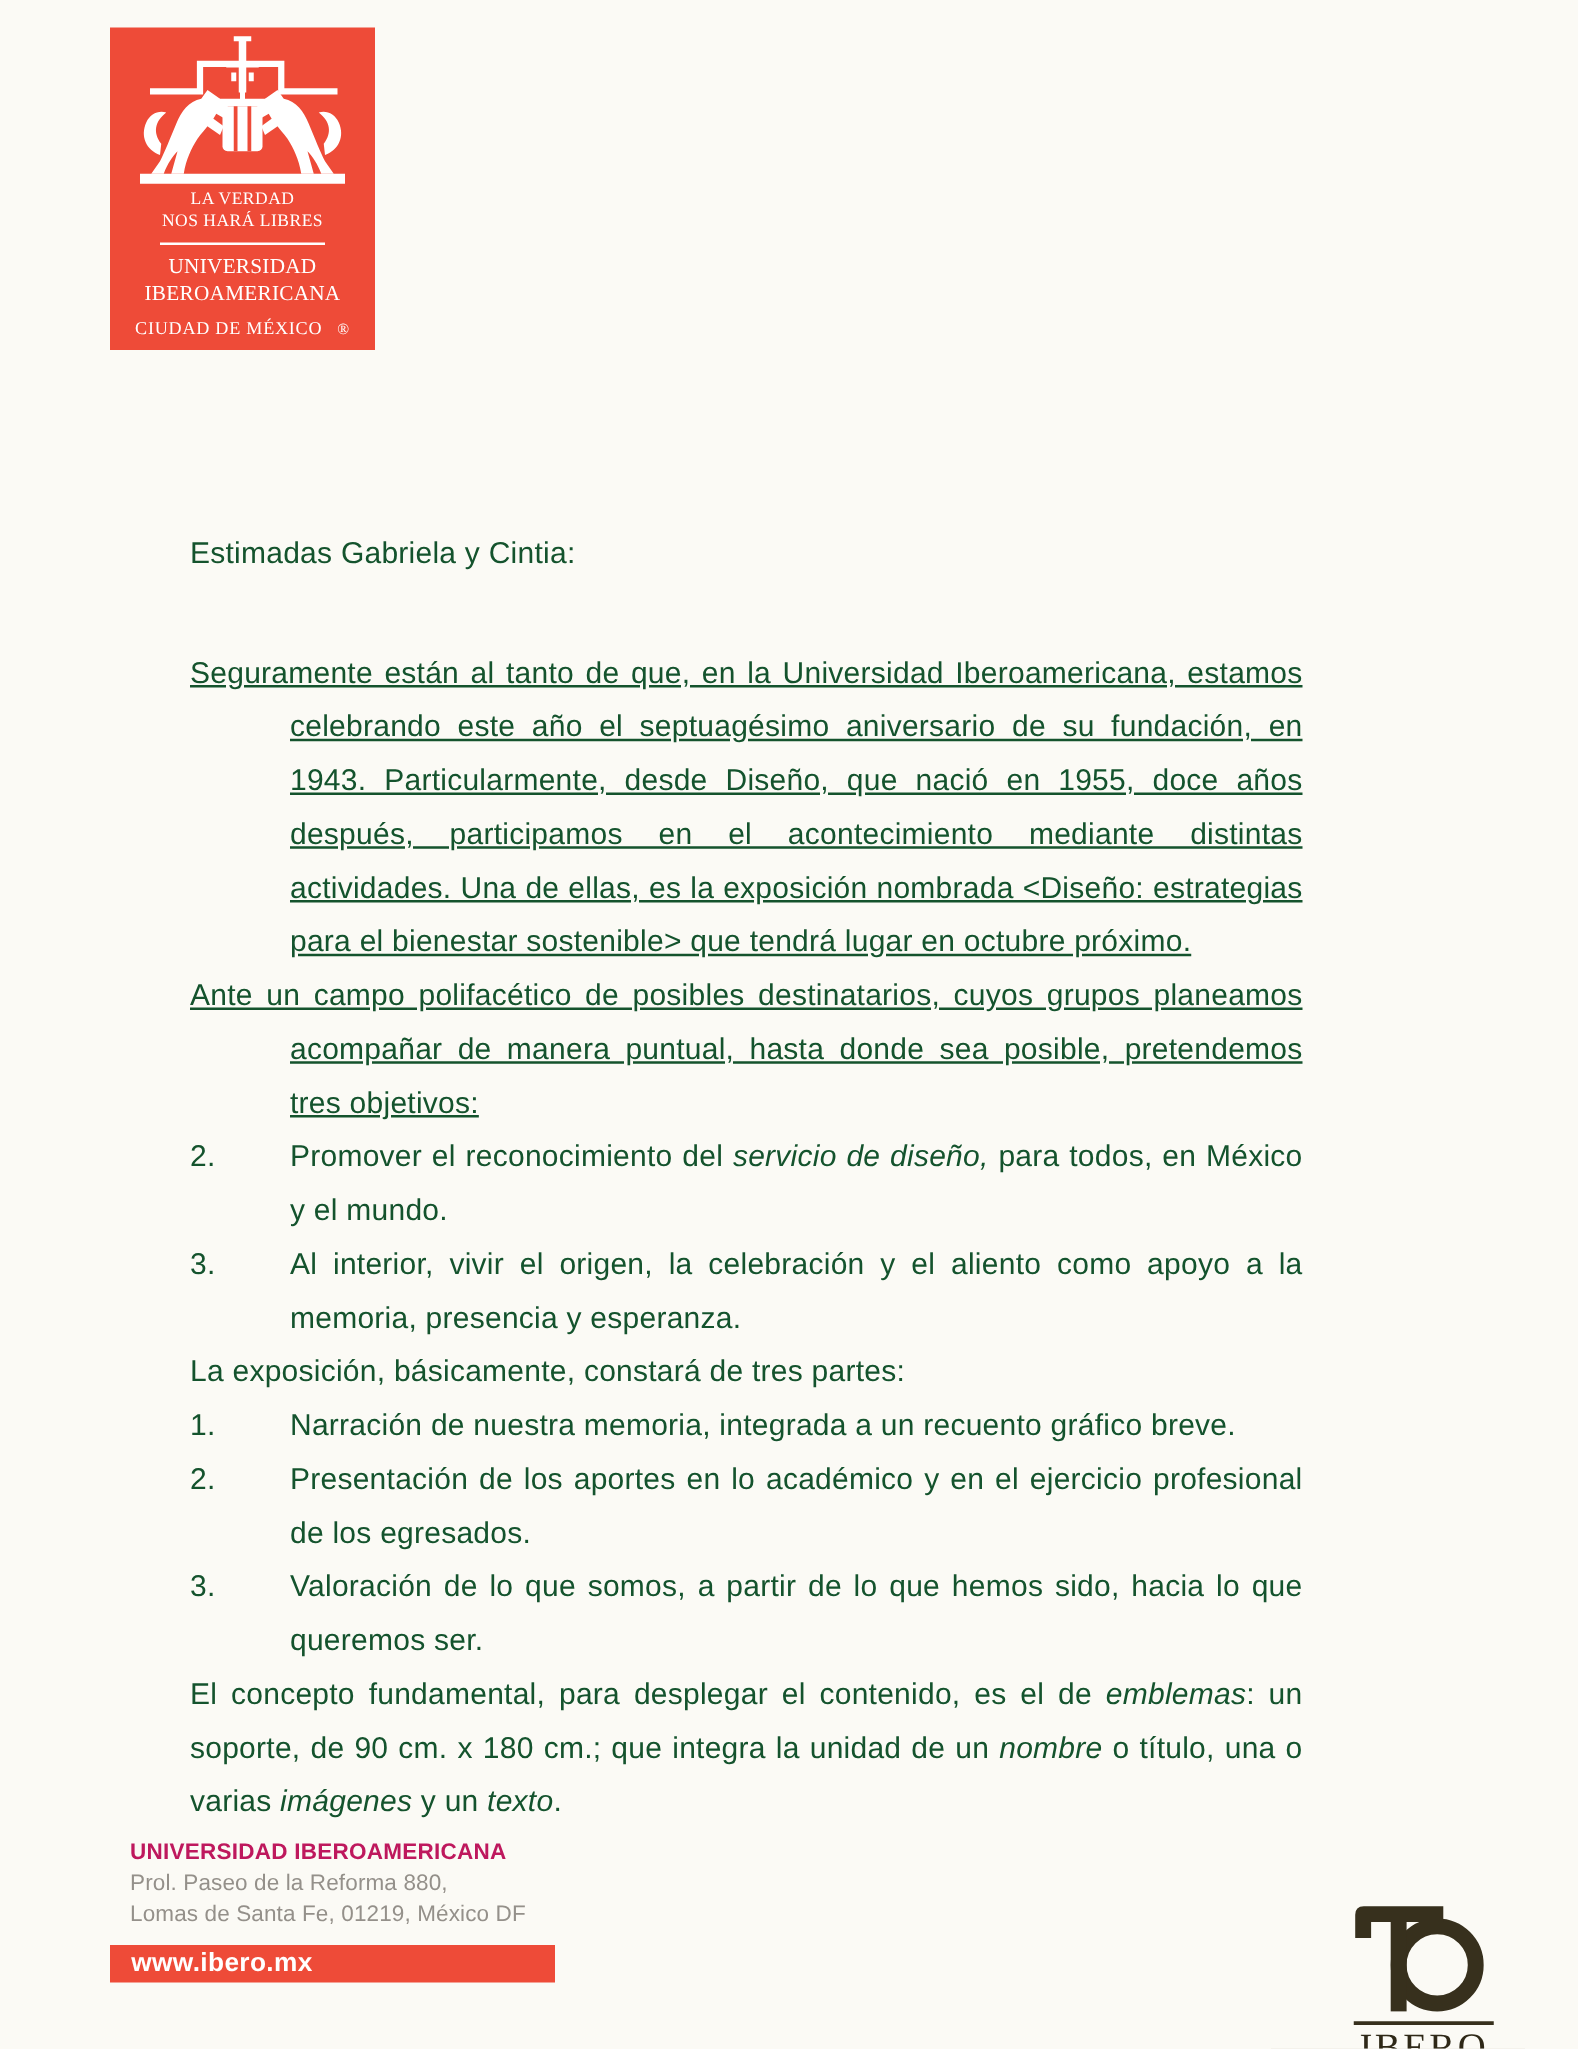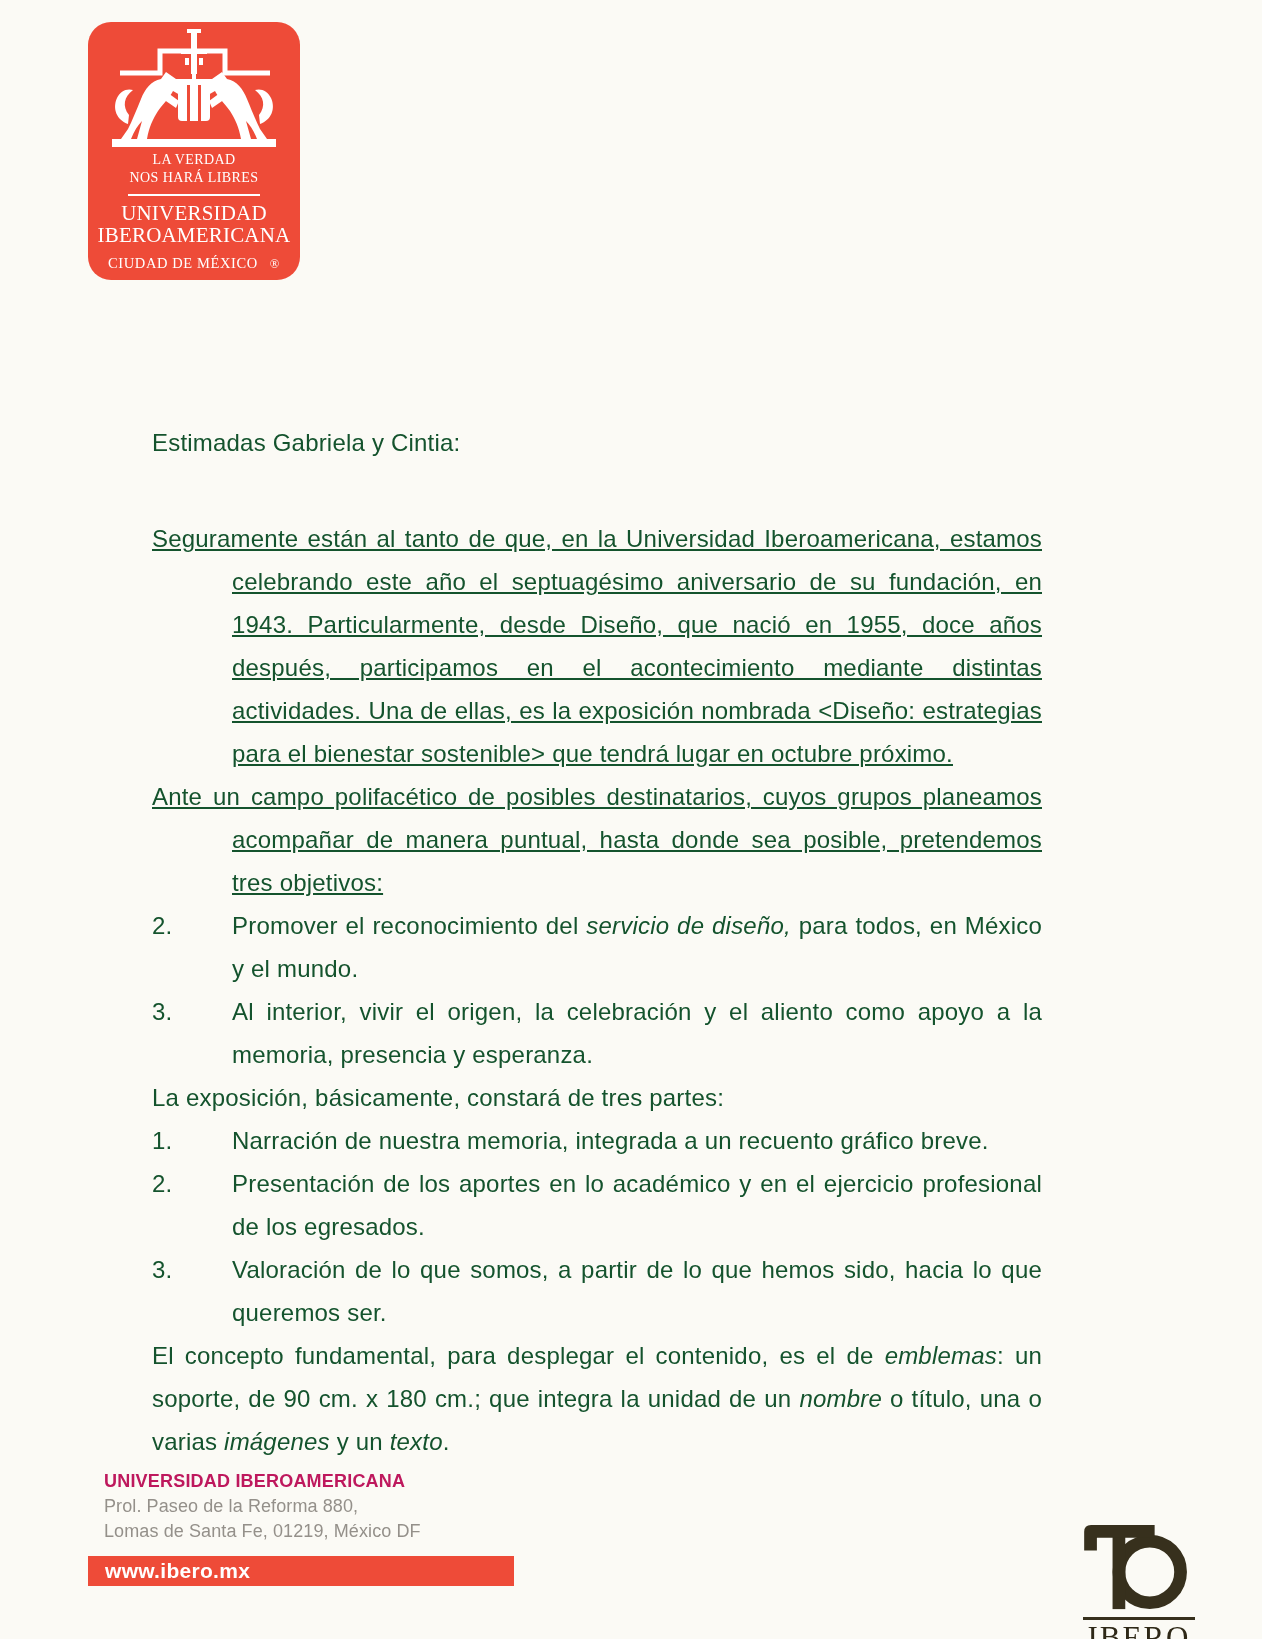--- a/index.html
+++ b/index.html
@@ -15,33 +15,33 @@
     background:#fbfaf5;
     font-family:"Liberation Sans","DejaVu Sans",sans-serif;
     color:#1b1b1b;
     overflow:hidden;
     margin:0 auto;
   }
   
   .brand-box{
     position:absolute;left:88px;top:22px;width:212px;height:258px;
     background:var(--brand-red,#ee4b38);
-    color:#fff;text-align:center;padding-top:5px;border-radius:23px;
+    color:#fff;text-align:center;padding-top:5px;
   }
   .brand-box svg{display:block;}
   .motto{
     margin-top:2px;
     font-family:"Liberation Serif","DejaVu Serif",serif;
     font-size:14px;line-height:18px;letter-spacing:.4px;
   }
   .brand-divider{width:132px;height:2px;background:#fff;margin:7px auto 0;}
   .brand-university{
     margin-top:6px;
     font-family:"Liberation Serif","DejaVu Serif",serif;
-    font-size:21px;line-height:22px;letter-spacing:.2px;
+    font-size:17px;line-height:22px;letter-spacing:.2px;
   }
   .brand-city{
     margin-top:9px;
     font-family:"Liberation Serif","DejaVu Serif",serif;
     font-size:14.5px;letter-spacing:.6px;
   }
   .brand-city .reg{font-size:12.5px;margin-left:12px;}
   
   .date-line{
     position:absolute;top:253px;left:695px;width:390px;
@@ -58,21 +58,21 @@
   .li .num{display:inline-block;width:80px;text-indent:0;}
   .it{font-style:italic;}
   
   .footer-address{
     position:absolute;left:104px;top:1469px;
     color:var(--footer-grey,#94908a);
     font-size:18px;line-height:25px;letter-spacing:.1px;
   }
   .footer-address .org{font-weight:bold;color:#be185d;letter-spacing:.2px;}
   .footer-bar{
-    position:absolute;left:88px;top:1556px;width:426px;height:30px;
+    position:absolute;left:88px;top:1556px;width:356px;height:30px;
     background:var(--brand-red,#ee4b38);
     color:#fff;font-weight:bold;font-size:21px;line-height:30px;
     padding-left:17px;letter-spacing:.3px;
   }
   .ibero-logo{position:absolute;left:1083px;top:1522px;width:112px;}
   .ibero-logo svg{display:block;margin-left:0;}
   .ibero-wordmark{
     margin-top:3px;
     border-top:3px solid var(--logo-brown,#37301d);
     border-bottom:3px solid var(--logo-brown,#37301d);

